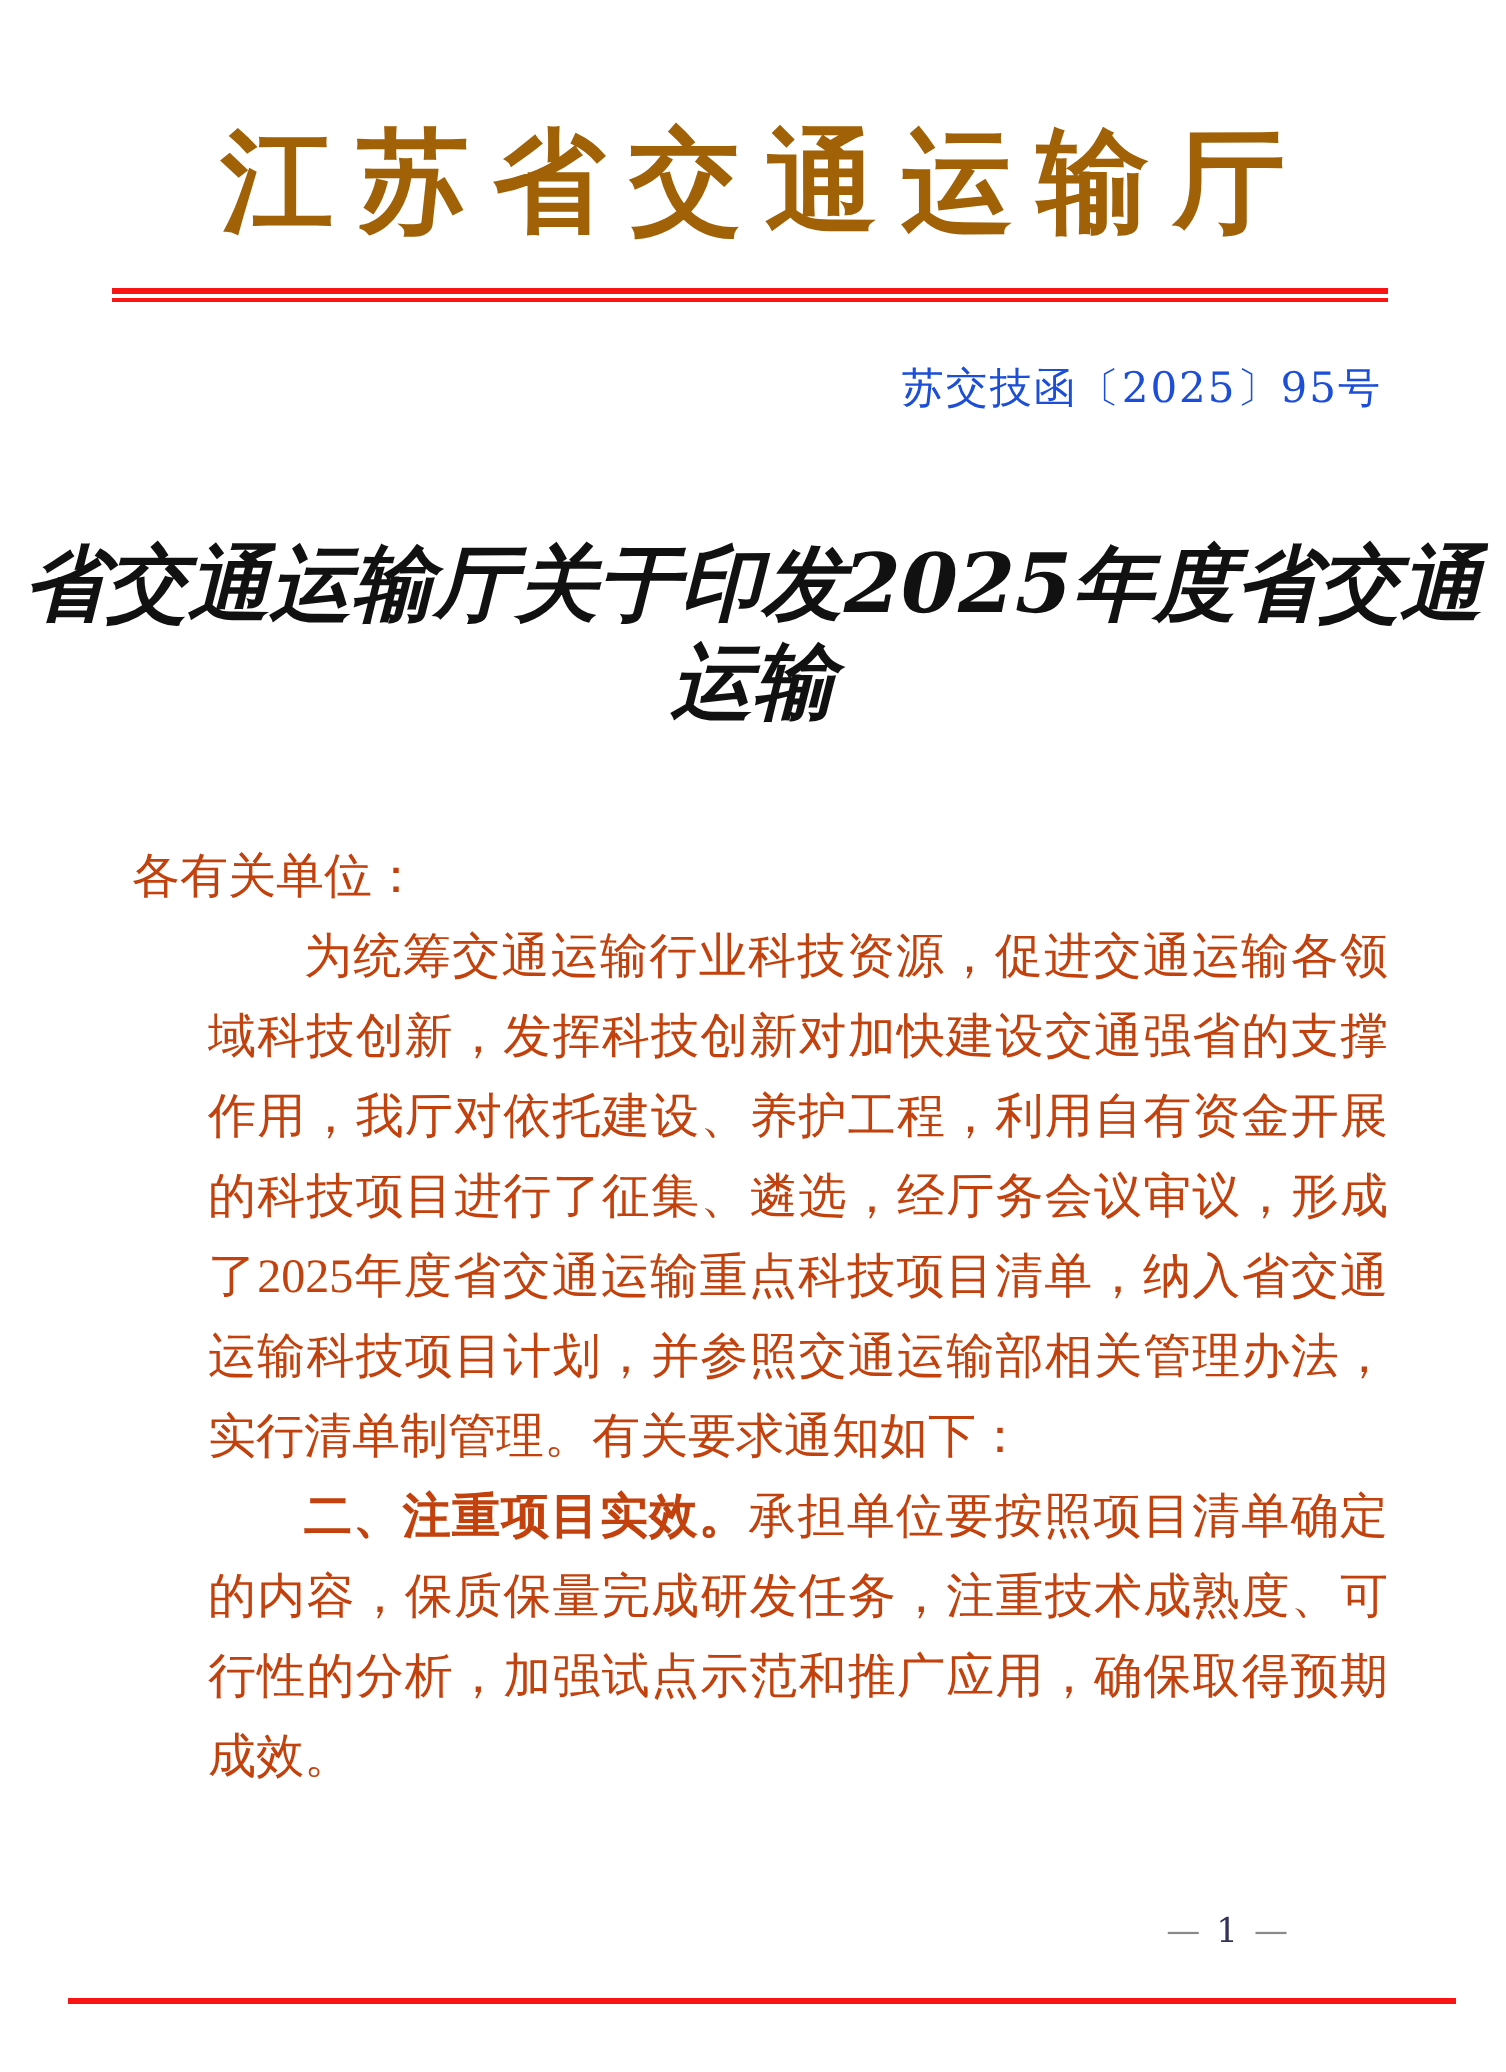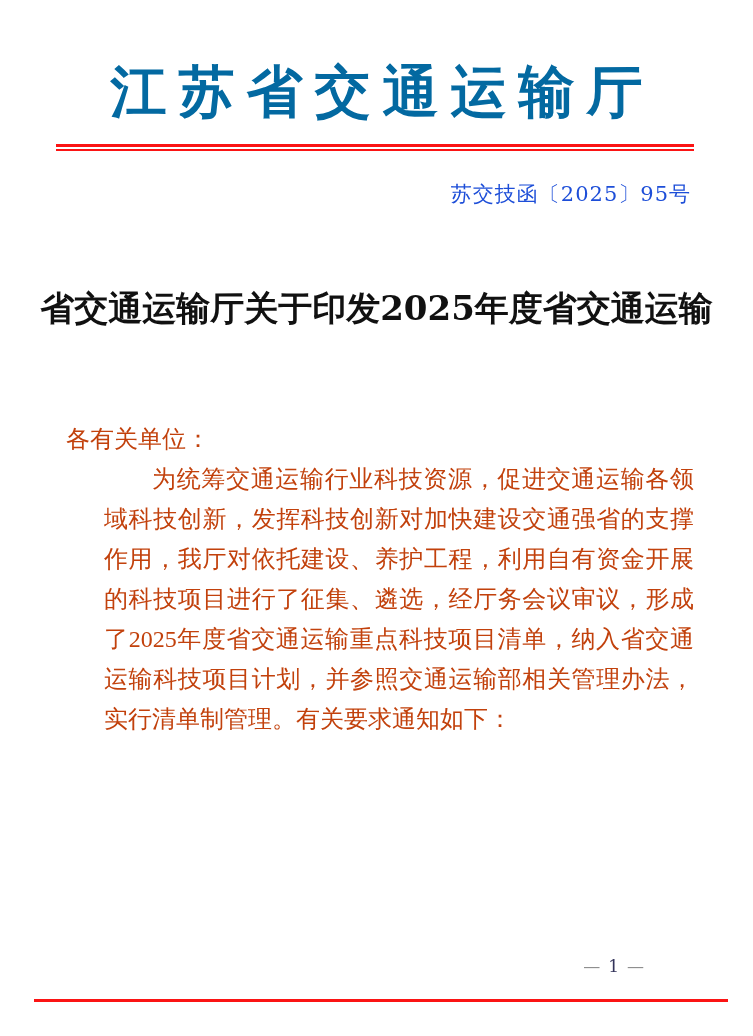--- a/index.html
+++ b/index.html
@@ -15,21 +15,21 @@
   }
   .letterhead {
     position: absolute;
     top: 58px;
     left: 0;
     right: 0;
     text-align: center;
     font-size: 56px;
     line-height: 1.2;
     font-weight: bold;
-    color: #0369a1;
+    color: #a16207;
     letter-spacing: 12px;
     padding-left: 12px;
     white-space: nowrap;
   }
   .header-rule {
     position: absolute;
     top: 144px;
     left: 56px;
     width: 638px;
     height: 7px;
@@ -39,28 +39,29 @@
   .doc-number {
     position: absolute;
     top: 180px;
     right: 62px;
     font-size: 21px;
     letter-spacing: 1px;
     color: #1d4ed8;
   }
   .notice-title {
     position: absolute;
-    top: 284px;
+    top: 268px;
     left: 0;
     right: 0;
     text-align: center;
-    font-size: 34px;
+    font-size: 41px;
     line-height: 49px;
     font-weight: bold;
     color: #111111;
+    font-style: italic;
   }
   .body-text {
     position: absolute;
     top: 419px;
     left: 66px;
     width: 628px;
     font-size: 24px;
     line-height: 40px;
     text-align: justify;
     text-justify: inter-ideograph;
@@ -101,20 +102,23 @@
 
   <div class="notice-title">
     <div>省交通运输厅关于印发2025年度省交通运输</div>
   </div>
 
   <div class="body-text">
     <p>各有关单位：</p>
     <p class="indent">
       <span>为统筹交通运输行业科技资源，促进交通运输各领域科技创新，发挥科技创新对加快建设交通强省的支撑作用，我厅对依托建设、养护工程，利用自有资金开展的科技项目进行了征集、遴选，经厅务会议审议，形成了2025年度省交通运输重点科技项目清单，纳入省交通运输科技项目计划，并参照交通运输部相关管理办法，实行清单制管理。有关要求通知如下：</span>
     </p>
+    <p class="indent">
+      <span class="lead">二、注重项目实效。</span><span>承担单位要按照项目清单确定的内容，保质保量完成研发任务，注重技术成熟度、可行性的分析，加强试点示范和推广应用，确保取得预期成效。</span>
+    </p>
   </div>
 
   <div class="page-footer">
     <span class="dash">—</span><span class="num">1</span><span class="dash">—</span>
   </div>
 
   <div class="bottom-rule"></div>
 
 </div>
 

